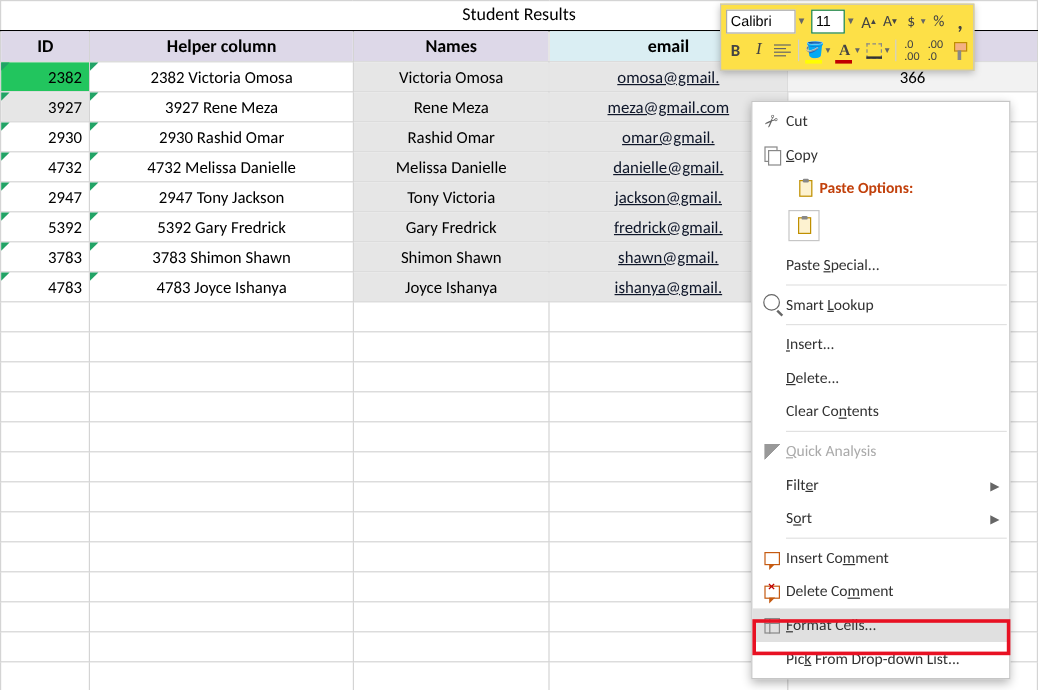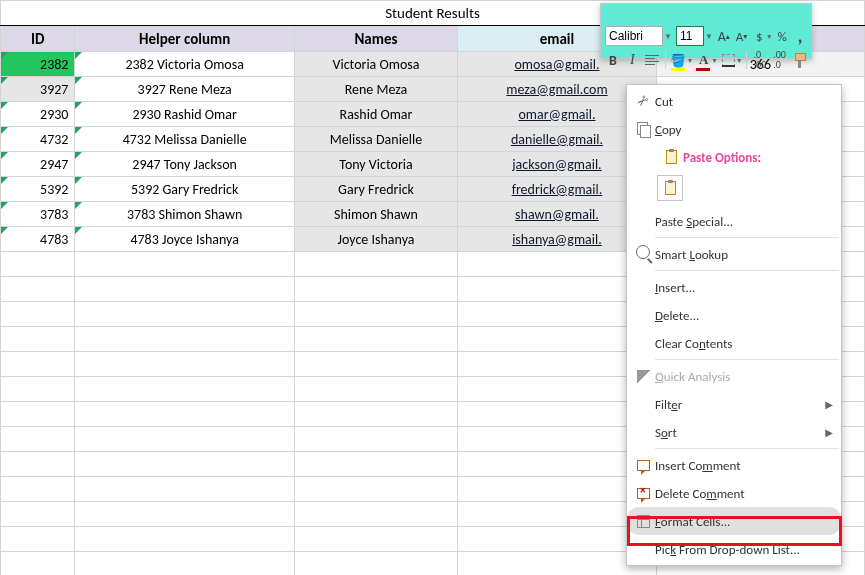--- a/index.html
+++ b/index.html
@@ -24,40 +24,40 @@
   .tri { position: absolute; top: 0; left: 0; width: 0; height: 0; border-top: 7px solid #21a366; border-right: 7px solid transparent; }
   
   .email-cell a { color: #0f172a; text-decoration: underline; text-align: right; }
   
   .sel-col { background: #e6e6e6 !important; }
   .id-sel-cell { background: #22c55e; }
   .row2-id { background: #e6e6e6; }
   .names-sel { border: 1.5px solid #217346; }
   
   
-  .mini-toolbar { position: absolute; top: 3px; left: 600px; width: 212px; height: 56px; background: #5eead4; border: 1px solid #c6c6c6; box-shadow: 0 2px 6px rgba(0,0,0,0.25); padding: 20px 4px; font-size: 12px; z-index: 5; }
+  .mini-toolbar { position: absolute; top: 3px; left: 600px; width: 212px; height: 56px; background: #fde047; border: 1px solid #c6c6c6; box-shadow: 0 2px 6px rgba(0,0,0,0.25); padding: 2px 4px; font-size: 12px; z-index: 5; }
   .mt-row { display: flex; align-items: center; gap: 4px; height: 24px; }
   .mt-font { border: 1px solid #ababab; width: 58px; height: 20px; padding: 0 3px; font-size: 12px; }
   .mt-size { border: 1px solid #15803d; width: 28px; height: 20px; padding: 0 3px; font-size: 12px; text-align: left; }
   .mt-btn { display: inline-flex; align-items: center; justify-content: center; width: 18px; height: 20px; color: #444; cursor: default; font-size: 13px; }
   .mt-btn.big { font-size: 14px; }
   .mt-sep { width: 1px; height: 18px; background: #d0d0d0; margin: 0 1px; }
   .dd-caret { margin-left: -3px; font-size: 8px; color: #666; }
   
   .font-a-red { position: relative; font-weight: bold; font-family: 'Times New Roman', serif;}
   .font-a-red::after { content:""; position:absolute; bottom:-1px; left:0; width:14px; height:3px; background:#c00000;}
   .fill-bucket { position:relative; }
   .fill-bucket::after { content:""; position:absolute; bottom:-1px; left:0; width:14px; height:3px; background:#ffff00;}
   
   
   .ctx { position: absolute; top: 84px; left: 626px; width: 216px; background: #fff; border: 1px solid #c6c6c6; box-shadow: 0 3px 8px rgba(0,0,0,0.3); padding: 2px 0; z-index: 10; }
   .ctx-item { display: flex; align-items: center; height: 28px; padding: 0 8px 0 4px; font-size: 13px; color: #333; position: relative; }
-  .ctx-item.header { font-weight: bold; color: #ec4899; padding-left: 32px; }
+  .ctx-item.header { font-weight: bold; color: #c2410c; padding-left: 32px; }
   .ctx-item.disabled { color: #aaa; }
-  .ctx-item.hover { background: #e0e0e0; border-radius: 12px; }
+  .ctx-item.hover { background: #e0e0e0; }
   .ctx-icon { width: 24px; display: inline-flex; justify-content: center; font-size: 14px; color: #666; }
   .ctx-label { flex: 1; }
   .ctx-sub { font-size: 10px; margin-left: auto; color: #666; }
   .ctx-sep { height: 1px; background: #e1e1e1; margin: 2px 2px 2px 28px; }
   .paste-opts { display: flex; gap: 6px; padding: 4px 0 6px 30px; }
   .paste-opt { width: 26px; height: 26px; border: 1px solid #c6c6c6; display:flex; align-items:center; justify-content:center; background:#fff; }
   .u { text-decoration: underline; }
   
   .red-box { position: absolute; border: 3px solid #e81123; pointer-events: none; z-index: 20; }
   

